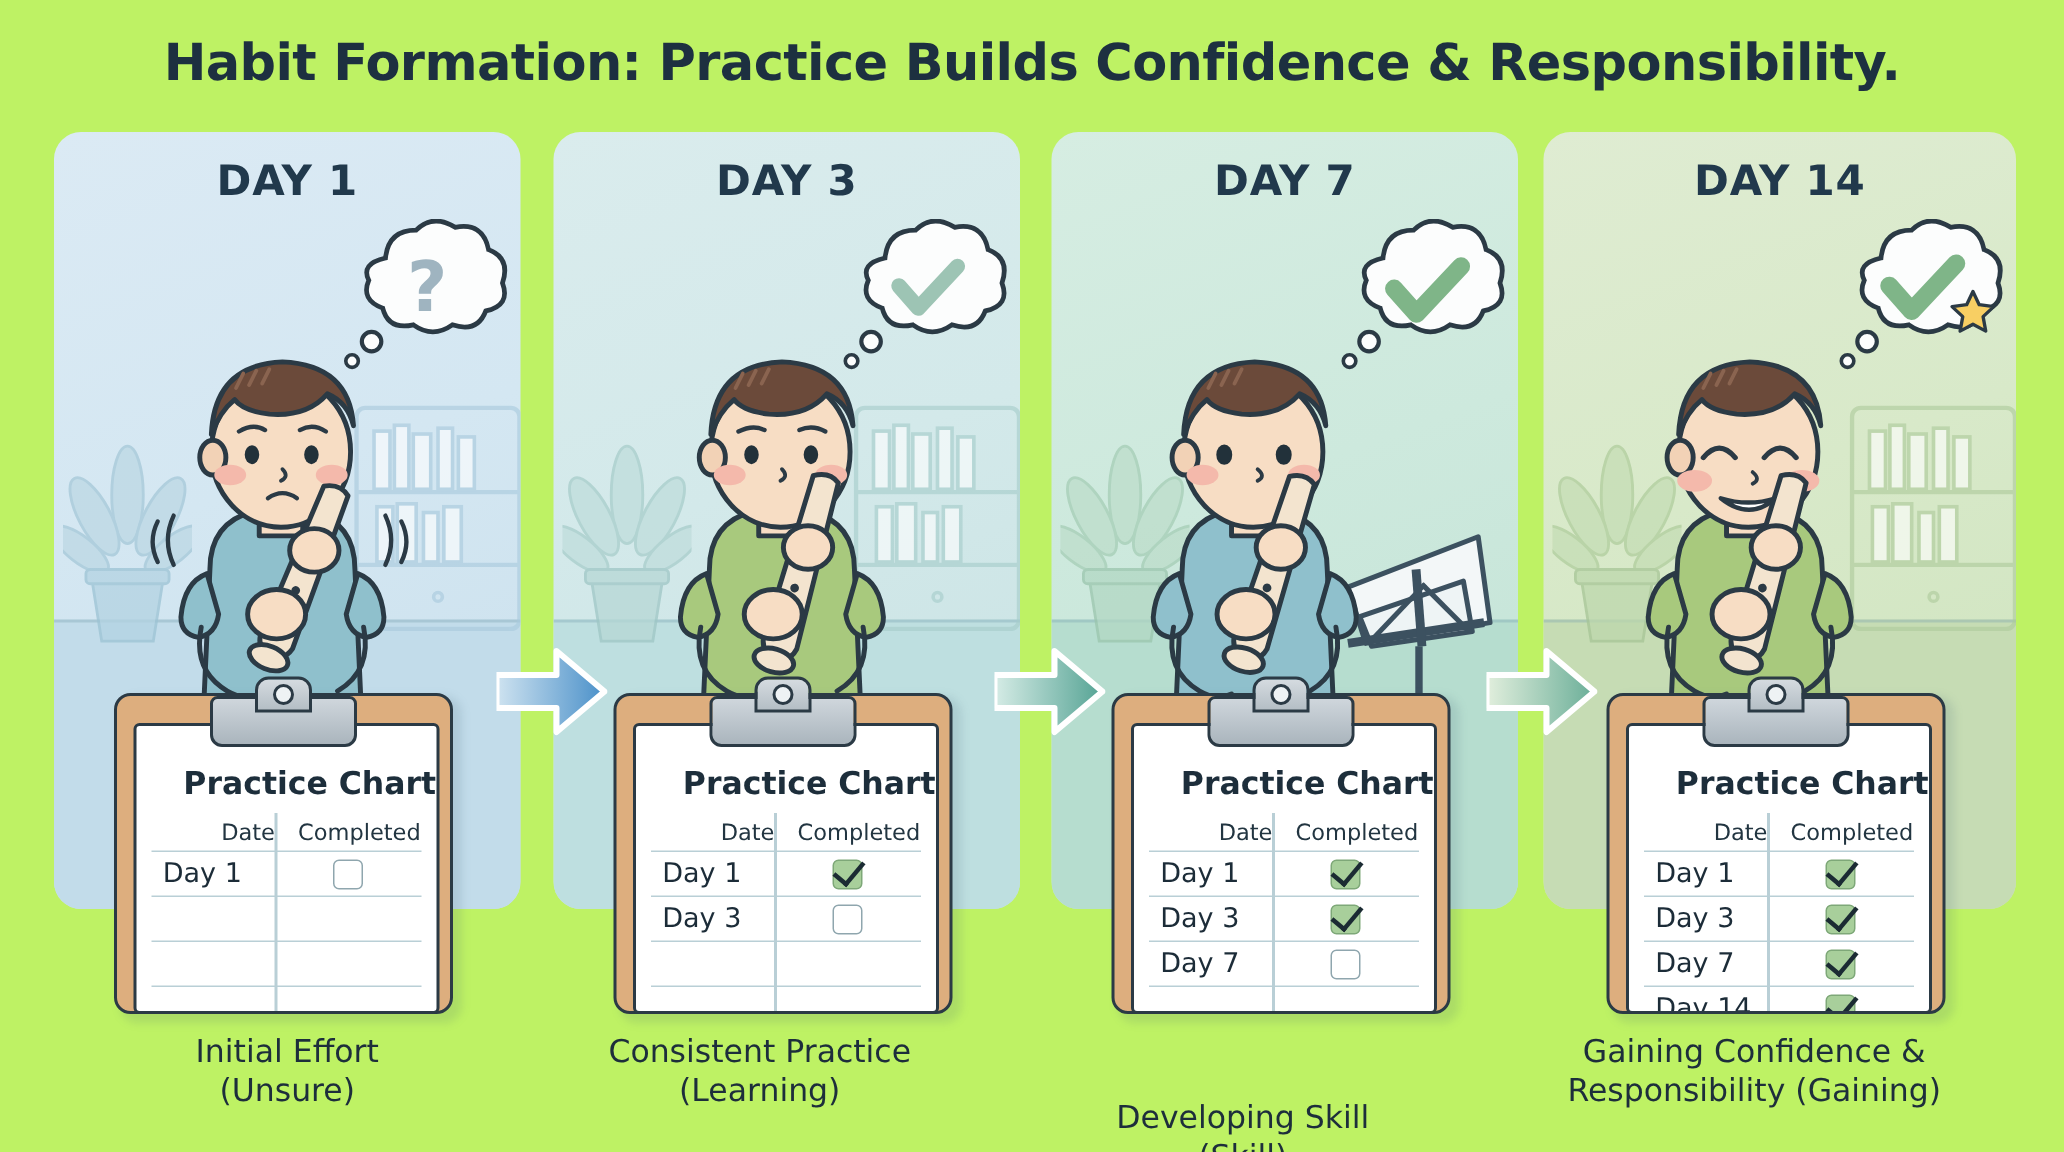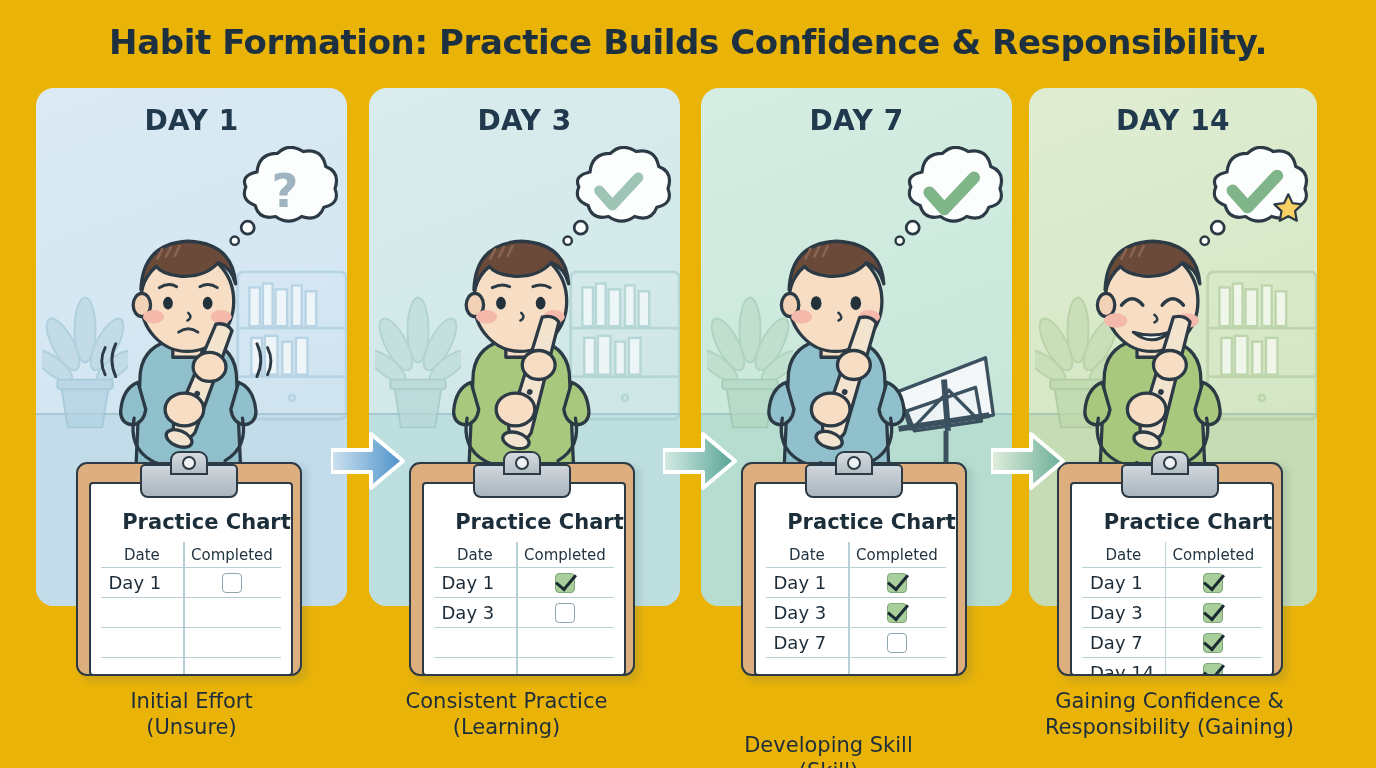--- a/index.html
+++ b/index.html
@@ -5,21 +5,21 @@
   * { box-sizing: border-box; margin: 0; padding: 0; }
   html, body {
     width: 1376px; height: 768px;
     background: #ffffff;
     font-family: "Liberation Sans", sans-serif;
     overflow: hidden;
   }
   #page {
     position: relative;
     width: 1376px; height: 768px;
-    background: #eab308;
+    background: #bef264;
   }
 
   
   .title {
     position: absolute;
     top: 22px; left: 0; width: 1376px;
     text-align: center;
     font-size: 34px;
     font-weight: 800;
     letter-spacing: -0.4px;
@@ -41,21 +41,21 @@
     overflow: visible;
   }
   .panel-bg {
     position: absolute; inset: 0;
     border-radius: 18px;
     overflow: hidden;
   }
   .p1 { left: 0px;   }
   .p2 { left: 333px; }
   .p3 { left: 665px; }
-  .p4 { left: 993px; width: 288px; }
+  .p4 { left: 993px; width: 315px; }
 
   .p1 .panel-bg { background: linear-gradient(160deg,#dbeaf4 0%,#d4e7f2 45%,#c9dfec 100%); }
   .p2 .panel-bg { background: linear-gradient(160deg,#daeced 0%,#d3e9ea 45%,#c7e1e2 100%); }
   .p3 .panel-bg { background: linear-gradient(160deg,#d6ede2 0%,#cde9dd 45%,#c2e2d6 100%); }
   .p4 .panel-bg { background: linear-gradient(160deg,#dfecd2 0%,#d8e9c9 45%,#cde3bd 100%); }
 
   .day-label {
     position: absolute;
     top: 16px; left: 0; width: 100%;
     text-align: center;
@@ -196,21 +196,21 @@
     top: 56px; left: 10px; right: 10px; bottom: 6px;
   }
   .cb-hdr {
     display: flex;
     height: 24px;
     align-items: flex-end;
   }
   .cb-hdr > div {
     font-size: 15px;
     color: #223541;
-    text-align: center;
+    text-align: right;
     font-family: "DejaVu Sans", sans-serif;
   }
   .c-date { width: 46%; }
   .c-done { width: 54%; }
 
   .cb-rows { position: relative; margin-top: 3px; }
   .cb-row {
     display: flex;
     height: 30px;
     align-items: center;

